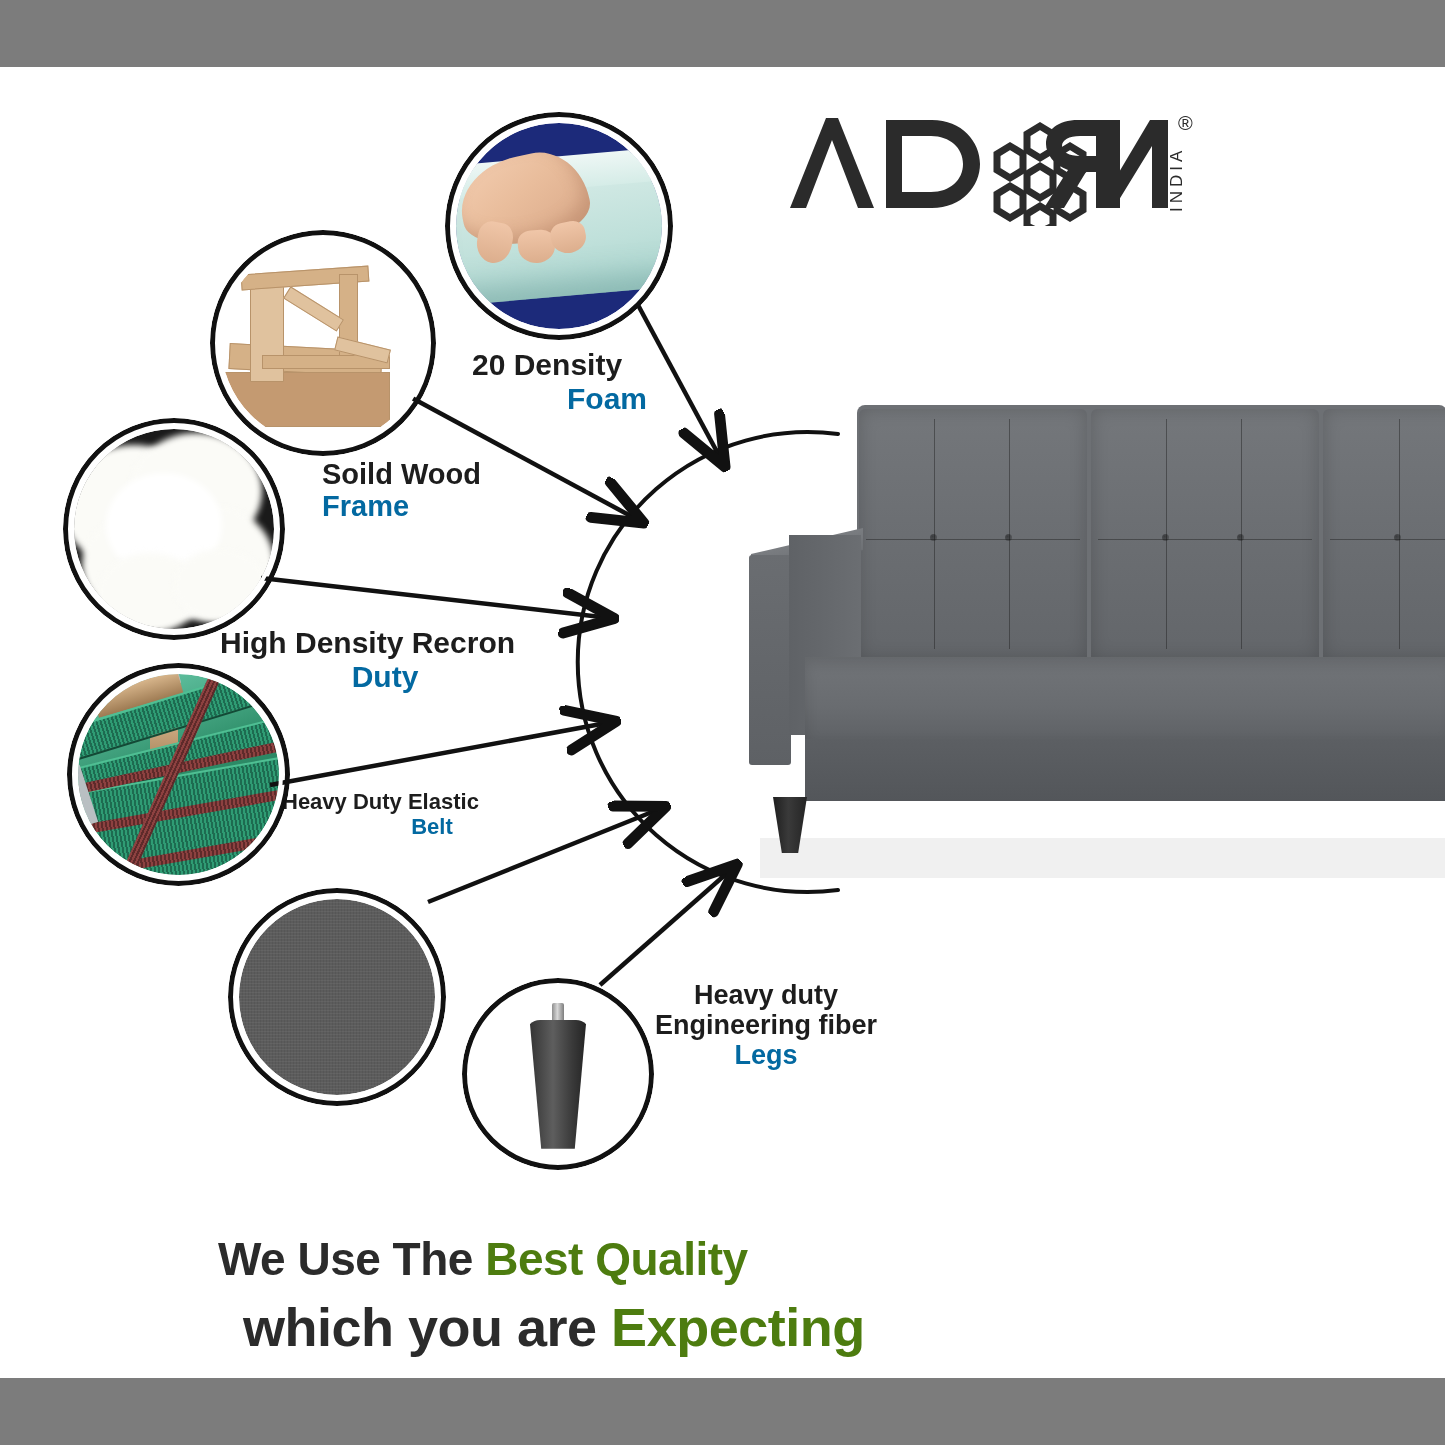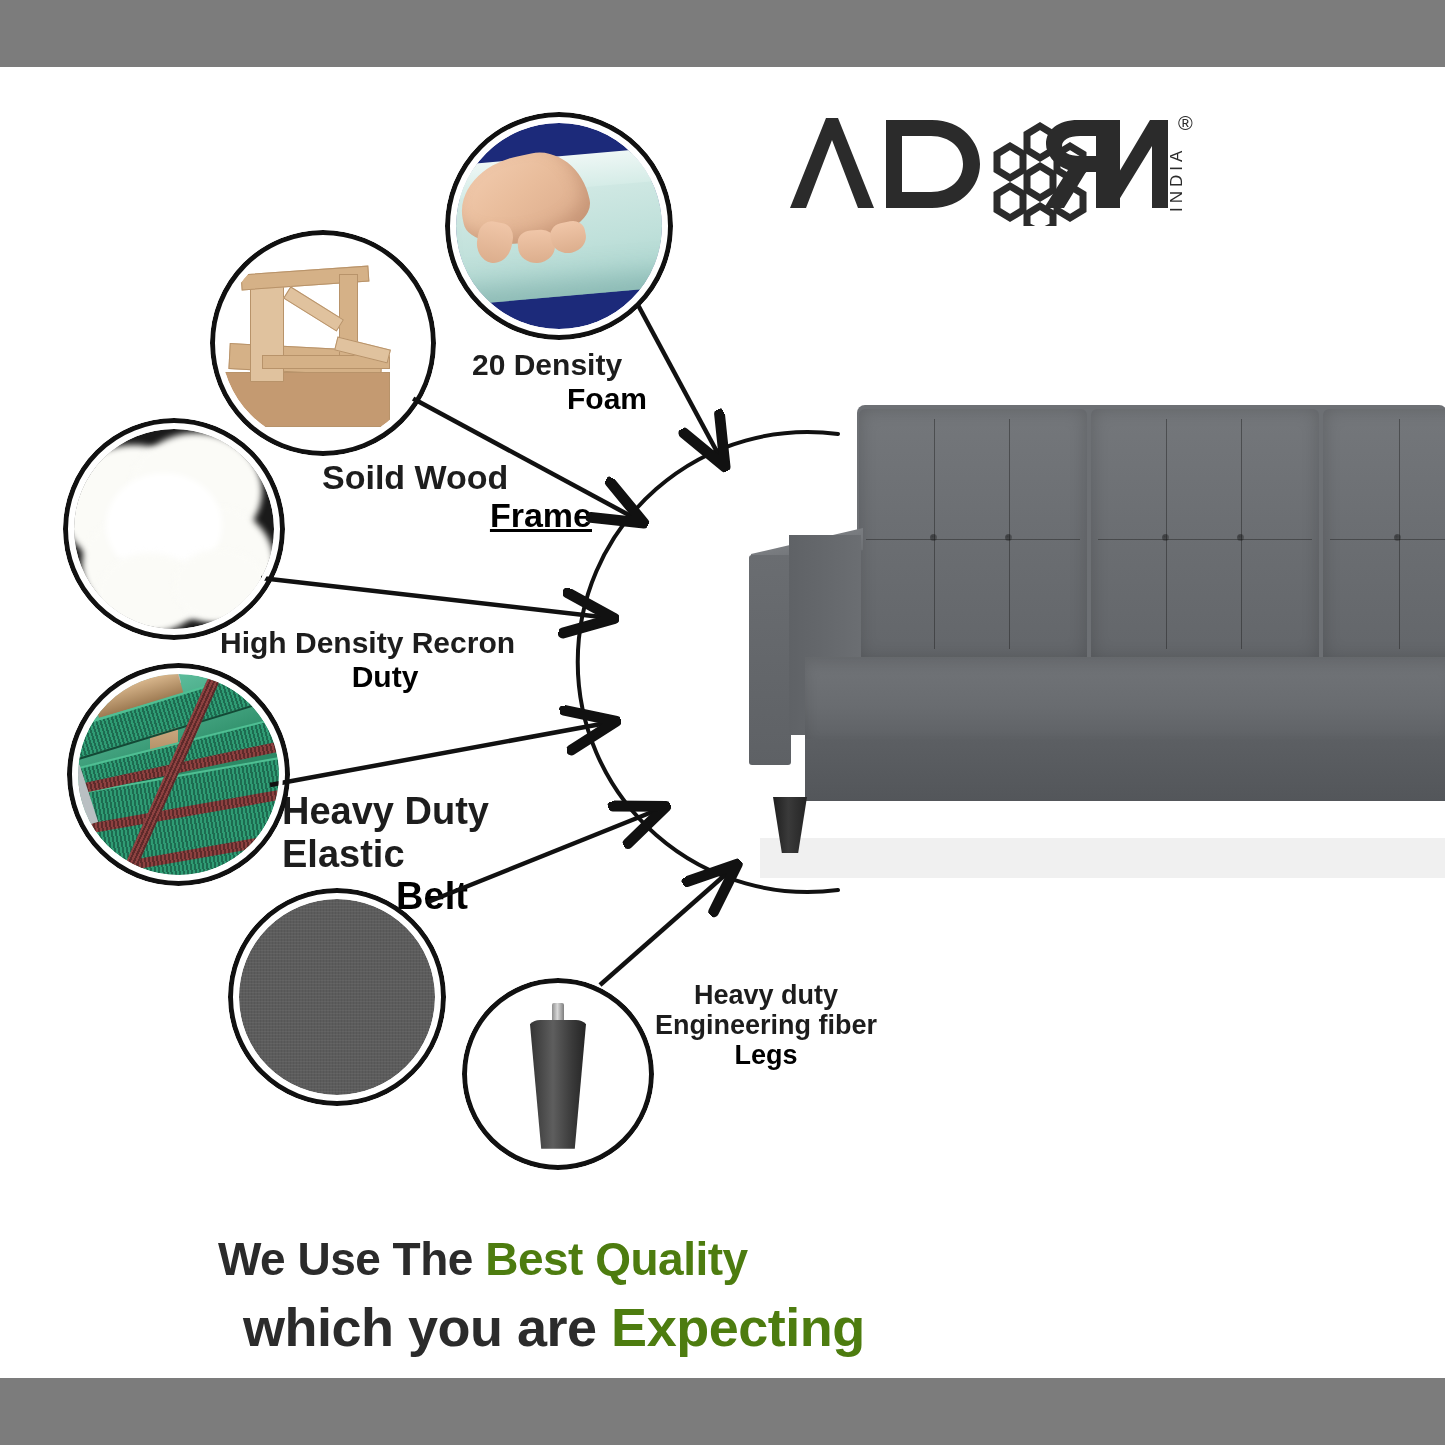--- a/index.html
+++ b/index.html
@@ -96,21 +96,21 @@
     border-radius:14px 14px 8px 8px;
   }
   .leg-bolt{
     position:absolute;left:46.5%;top:8%;width:7%;height:12%;
     background:linear-gradient(90deg,#8e8e8e,#d8d8d8 45%,#7d7d7d);
     border-radius:2px;
   }
 
   
   .label{position:absolute;color:#1d1d1d;font-weight:bold;line-height:1.12;}
-  .label .accent{color:#000000;display:block;}
+  .label .accent{color:#0369a1;display:block;}
   .label.ta-c{text-align:center;}
   .label.ta-l{text-align:left;}
 
   
   #vec{position:absolute;left:0;top:0;width:1445px;height:1445px;z-index:3;pointer-events:none;}
 
   
   #sofa{position:absolute;left:735px;top:395px;width:712px;height:470px;z-index:2;}
   .sofa-shadowfloor{position:absolute;left:760px;top:838px;width:690px;height:40px;background:#f0f0f0;z-index:1;}
 
@@ -267,23 +267,23 @@
       <div class="wplank lt" style="left:14%;top:18%;width:16%;height:50%;border-radius:8px 8px 0 0;"></div>
       <div class="wplank" style="left:10%;top:14%;width:62%;height:7%;transform:rotate(-4deg);"></div>
       <div class="wplank" style="left:58%;top:16%;width:8%;height:44%;"></div>
       <div class="wplank lt" style="left:30%;top:30%;width:30%;height:6%;transform:rotate(32deg);"></div>
       <div class="wplank" style="left:20%;top:56%;width:62%;height:6%;"></div>
       <div class="wplank lt" style="left:56%;top:50%;width:26%;height:6%;transform:rotate(14deg);"></div>
     </div>
     <div class="inner-ring"></div>
       <div class="ring"></div>
   </div>
-  <div class="label ta-l" style="left:322px;top:458px;width:270px;font-size:34px;">
+  <div class="label ta-l" style="left:322px;top:458px;width:270px;font-size:29px;">
     <span>Soild Wood</span>
-    <span class="accent" style="text-align:right;text-decoration:underline;">Frame</span>
+    <span class="accent" style="text-align:left;">Frame</span>
   </div>
 
   <div class="bubble" style="left:63px;top:418px;width:222px;height:222px;">
     <div class="photo">
       <div class="fiber-bg"></div>
       <div class="fluff" style="left:-6%;top:8%;width:72%;height:62%;"></div>
       <div class="fluff" style="left:28%;top:2%;width:66%;height:58%;"></div>
       <div class="fluff" style="left:4%;top:40%;width:70%;height:56%;"></div>
       <div class="fluff" style="left:36%;top:38%;width:64%;height:58%;"></div>
       <div class="fluff" style="left:16%;top:22%;width:58%;height:52%;background:#ffffff;"></div>
@@ -309,21 +309,21 @@
       <div class="belt-strap" style="left:-14%;top:50%;width:132%;height:56%;transform:rotate(-10deg);"></div>
       <div class="belt-red" style="left:-14%;top:44%;width:132%;height:5%;transform:rotate(-12deg);"></div>
       <div class="belt-red" style="left:-14%;top:66%;width:132%;height:5%;transform:rotate(-10deg);"></div>
       <div class="belt-red" style="left:-14%;top:88%;width:132%;height:5%;transform:rotate(-10deg);"></div>
       <div class="belt-red" style="left:42%;top:-6%;width:6%;height:120%;transform:rotate(24deg);"></div>
       <div class="belt-gray" style="left:-16%;top:48%;width:22%;height:30%;transform:rotate(-18deg);"></div>
     </div>
     <div class="inner-ring"></div>
       <div class="ring"></div>
   </div>
-  <div class="label ta-l" style="left:282px;top:790px;width:300px;font-size:38px;">
+  <div class="label ta-l" style="left:282px;top:790px;width:300px;font-size:22px;">
     <span>Heavy Duty Elastic</span>
     <span class="accent" style="text-align:center;">Belt</span>
   </div>
 
   <div class="bubble" style="left:228px;top:888px;width:218px;height:218px;">
     <div class="photo">
       <div class="fab"></div>
     </div>
     <div class="inner-ring"></div>
       <div class="ring"></div>

